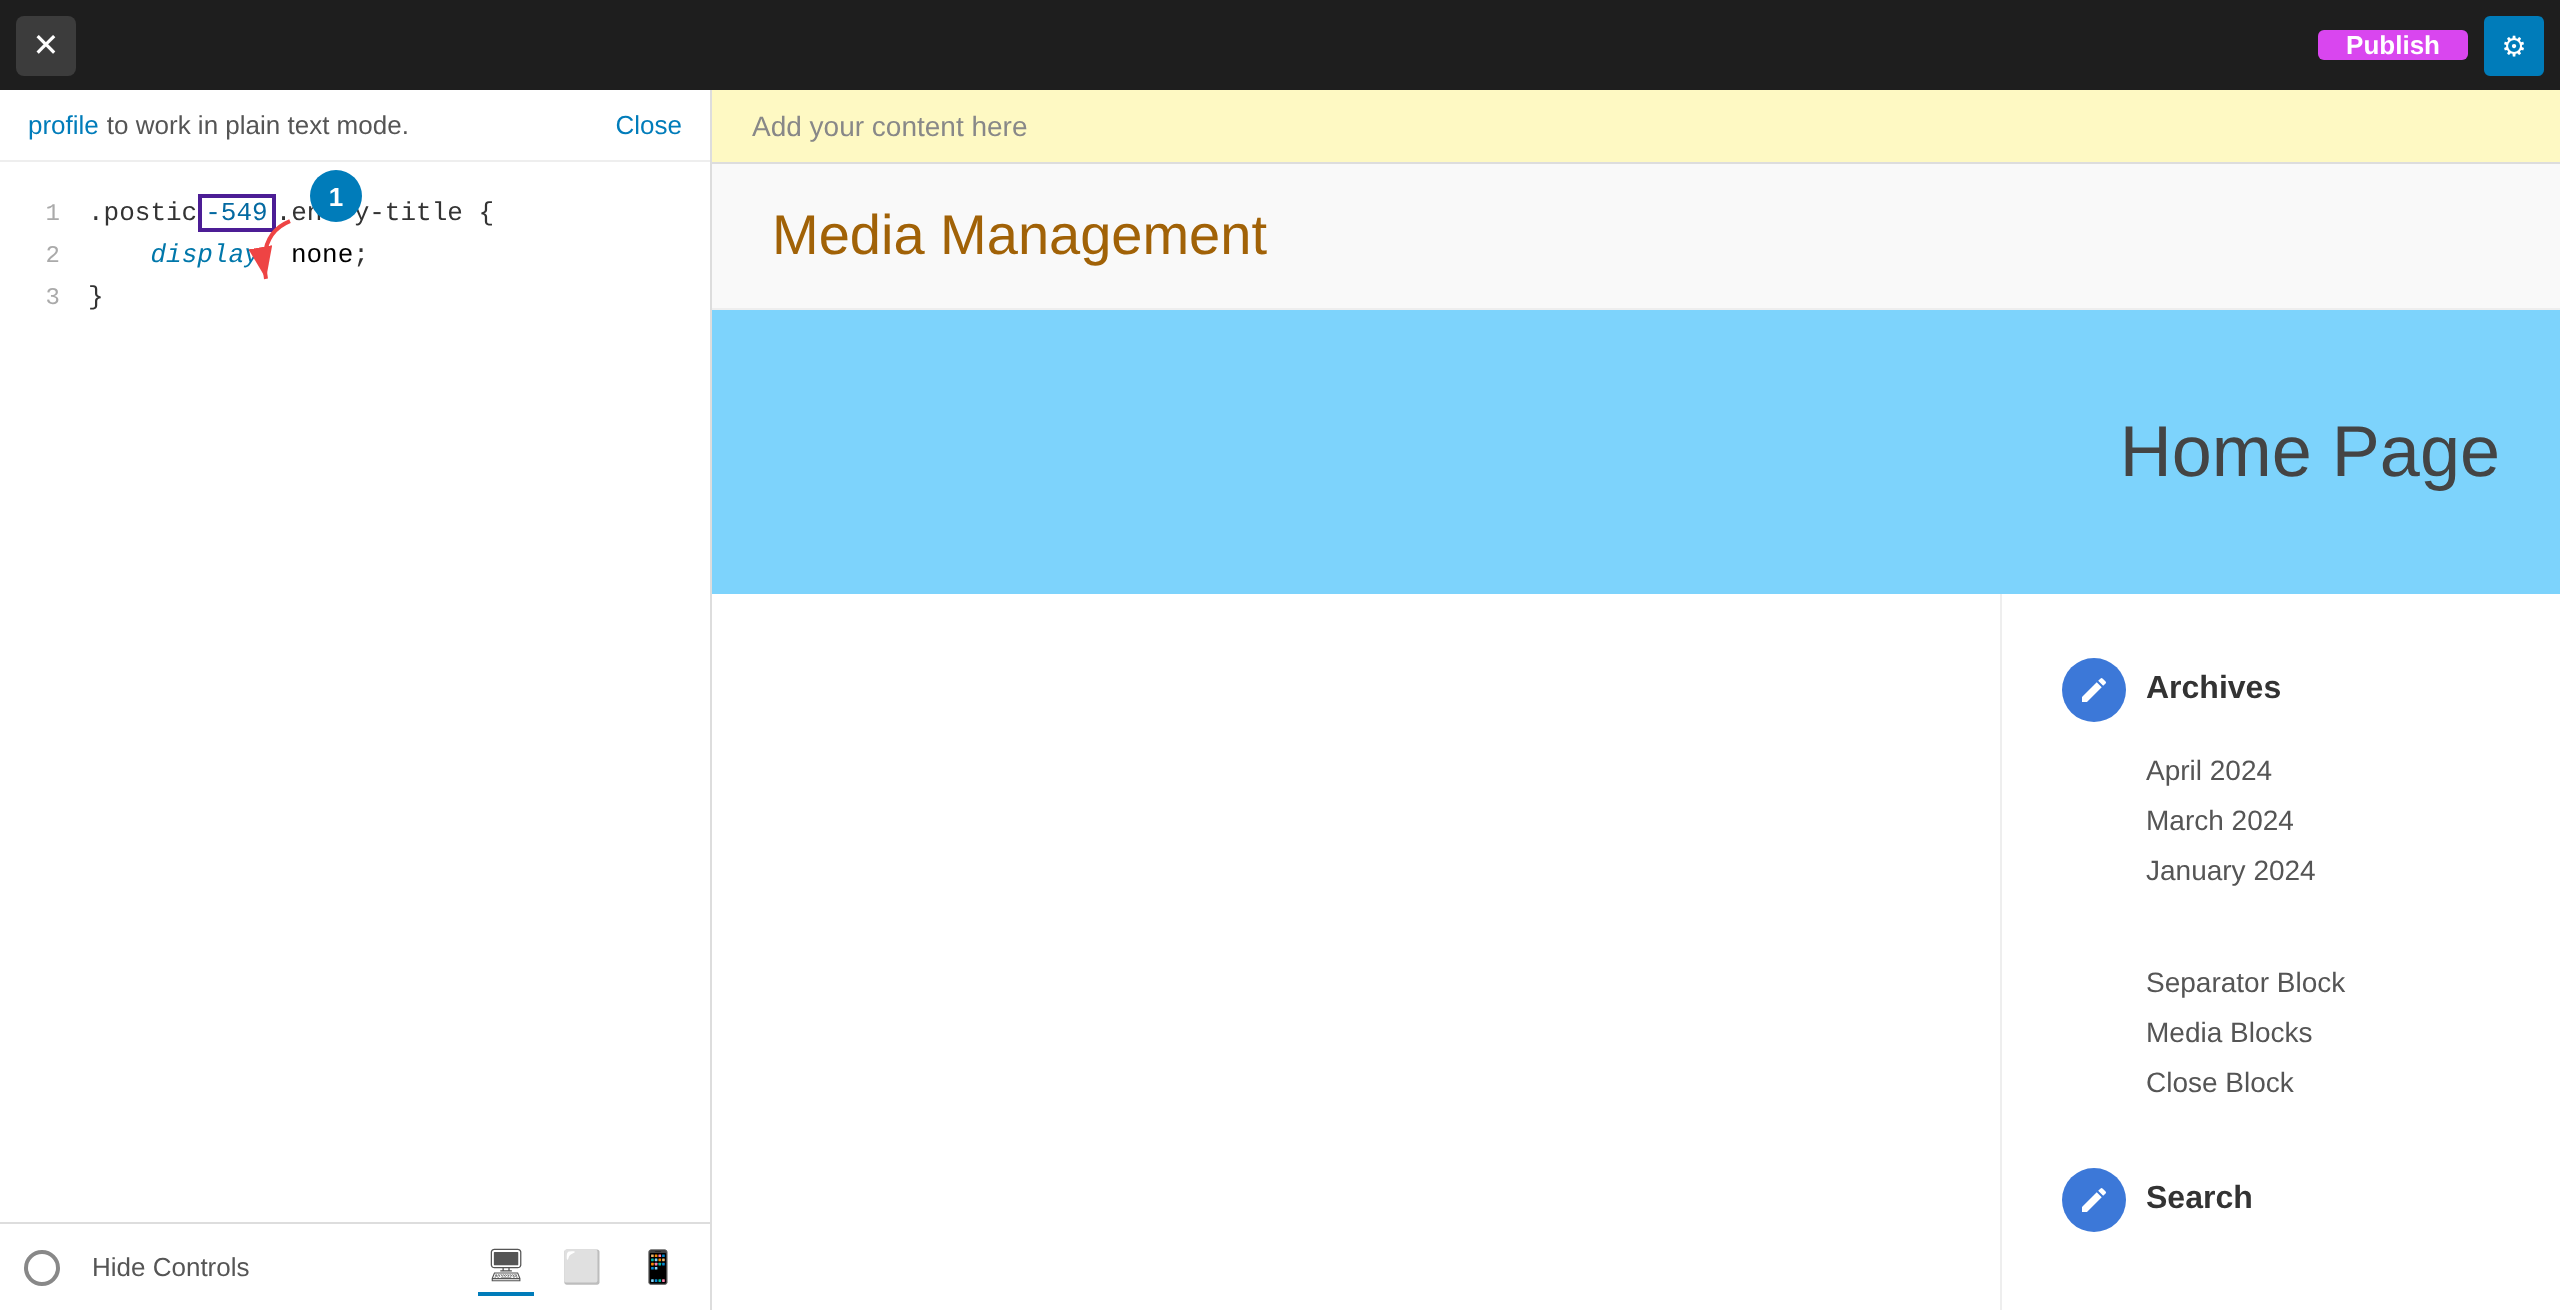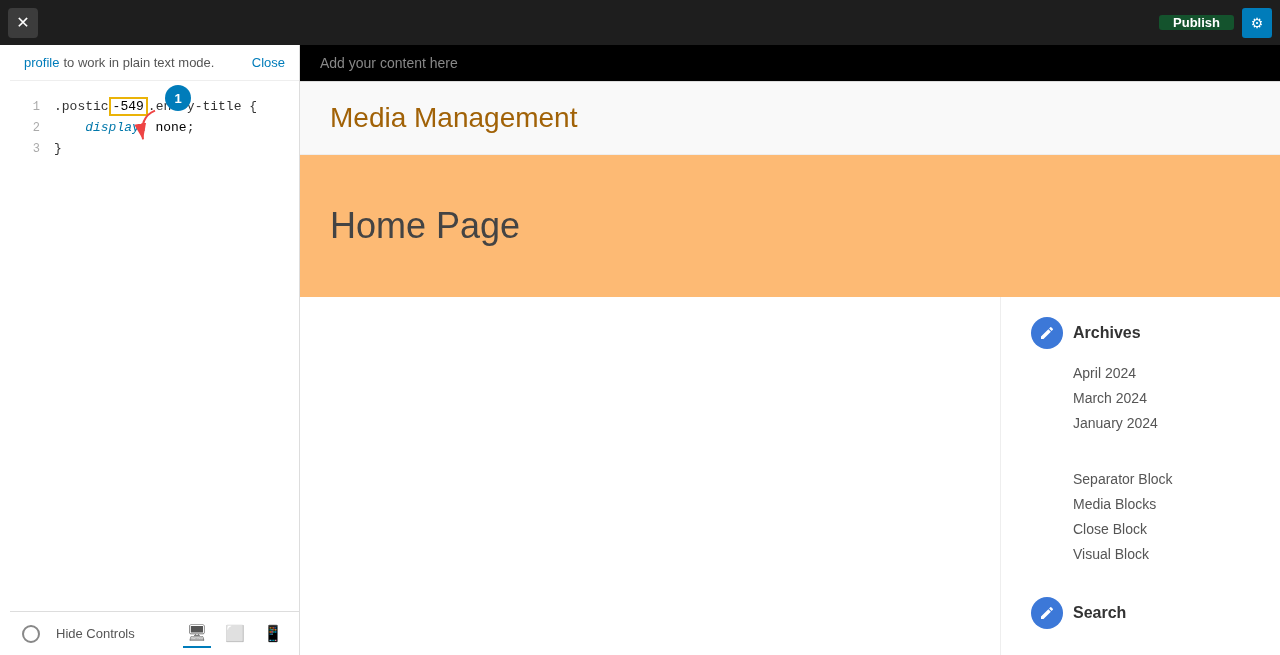--- a/index.html
+++ b/index.html
@@ -16,21 +16,21 @@
       flex-shrink: 0;
     }
     .close-x-btn {
       width: 30px; height: 30px;
       background: #3c3c3c;
       border: none; border-radius: 4px;
       color: #fff; font-size: 16px;
       cursor: pointer; display: flex; align-items: center; justify-content: center;
     }
     .publish-btn {
-      background: #14532d;
+      background: #d946ef;
       color: #fff;
       border: none;
       border-radius: 3px;
       padding: 0 14px;
       font-size: 13px;
       font-weight: 600;
       cursor: pointer;
       margin-left: auto;
     }
     .settings-btn {
@@ -46,27 +46,26 @@
 
     
     .main-layout {
       display: flex;
       flex: 1;
       overflow: hidden;
     }
 
     
     .left-panel {
-      width: 300px;
+      width: 356px;
       background: #fff;
       border-right: 1px solid #ddd;
       display: flex;
       flex-direction: column;
       flex-shrink: 0;
-      padding-left: 10px;
     }
 
     .left-top-bar {
       padding: 10px 14px;
       border-bottom: 1px solid #eee;
       font-size: 13px;
       color: #555;
       display: flex;
       align-items: center;
       justify-content: space-between;
@@ -134,23 +133,23 @@
       margin-right: 14px;
       user-select: none;
       font-size: 12px;
     }
     .code-content {
       color: #333;
       white-space: pre;
     }
     .highlight-549 {
       background: #fff;
-      border: 2px solid #eab308;
+      border: 2px solid #4c1d95;
       padding: 0 2px;
-      color: #000000;
+      color: #0369a1;
     }
     .kw-display { color: #07a; font-style: italic; }
     .kw-none { color: #000000; }
 
     
     .left-bottom-bar {
       height: 44px;
       border-top: 1px solid #ddd;
       display: flex;
       align-items: center;
@@ -180,21 +179,21 @@
     
     .right-preview {
       flex: 1;
       overflow-y: auto;
       background: #f0f0f1;
       display: flex;
       flex-direction: column;
     }
 
     .preview-top-bar {
-      background: #000000;
+      background: #fef9c3;
       border-bottom: 1px solid #ddd;
       padding: 10px 20px;
       font-size: 14px;
       color: #888;
       flex-shrink: 0;
     }
 
     .preview-content {
       flex: 1;
       background: #fff;
@@ -207,23 +206,23 @@
       padding: 20px 30px;
     }
 
     .preview-site-title {
       font-size: 28px;
       font-weight: normal;
       color: #a16207;
     }
 
     .preview-hero {
-      background: #fdba74;
+      background: #7dd3fc;
       padding: 50px 30px;
-      text-align: left;
+      text-align: right;
     }
     .preview-page-title {
       font-size: 36px;
       font-weight: 500;
       color: #444;
     }
 
     .preview-body {
       display: flex;
       background: #fff;
@@ -242,20 +241,21 @@
 
     .widget-section {
       margin-bottom: 30px;
     }
 
     .widget-title-row {
       display: flex;
       align-items: center;
       gap: 10px;
       margin-bottom: 12px;
+      margin-top: 12px;
     }
 
     .widget-edit-icon {
       width: 32px; height: 32px;
       background: #3c78d8;
       border-radius: 50%;
       display: flex; align-items: center; justify-content: center;
       flex-shrink: 0;
     }
     .widget-edit-icon svg {
@@ -385,21 +385,20 @@
               <li>March 2024</li>
               <li>January 2024</li>
             </ul>
           </div>
 
           <div class="widget-section">
             <ul class="widget-list">
               <li>Separator Block</li>
               <li>Media Blocks</li>
               <li>Close Block</li>
-              <li>Visual Block</li>
             </ul>
           </div>
 
           <div class="widget-section">
             <div class="widget-title-row">
               <div class="widget-edit-icon">
                 <svg viewBox="0 0 24 24">
                     <path d="M3 17.25V21h3.75L17.81 9.94l-3.75-3.75L3 17.25zm17.71-10.21a1 1 0 0 0 0-1.41l-2.34-2.34a1 1 0 0 0-1.41 0l-1.83 1.83 3.75 3.75 1.83-1.83z"></path>
                   </svg>
               </div>

